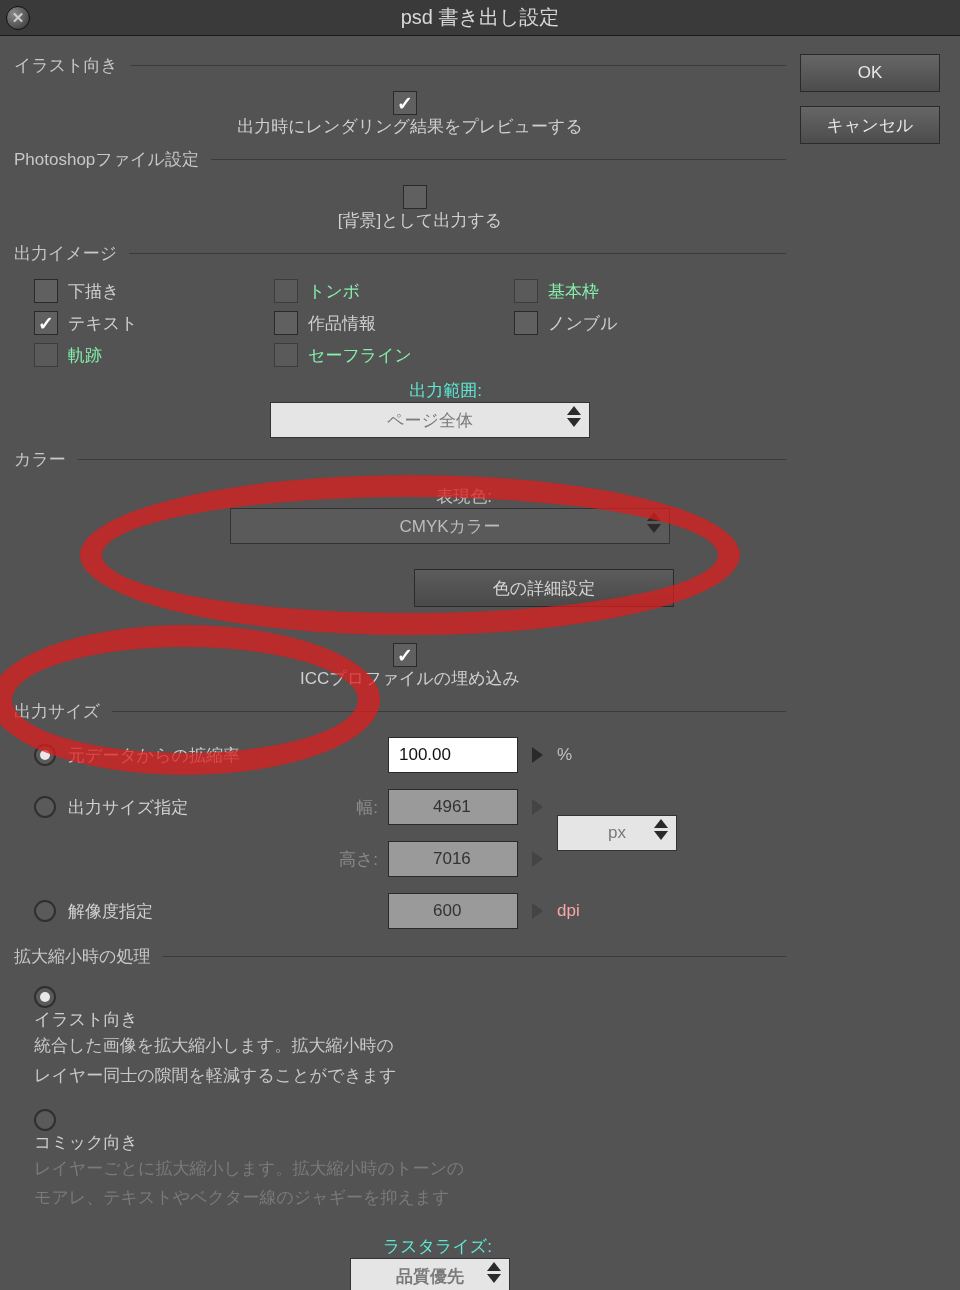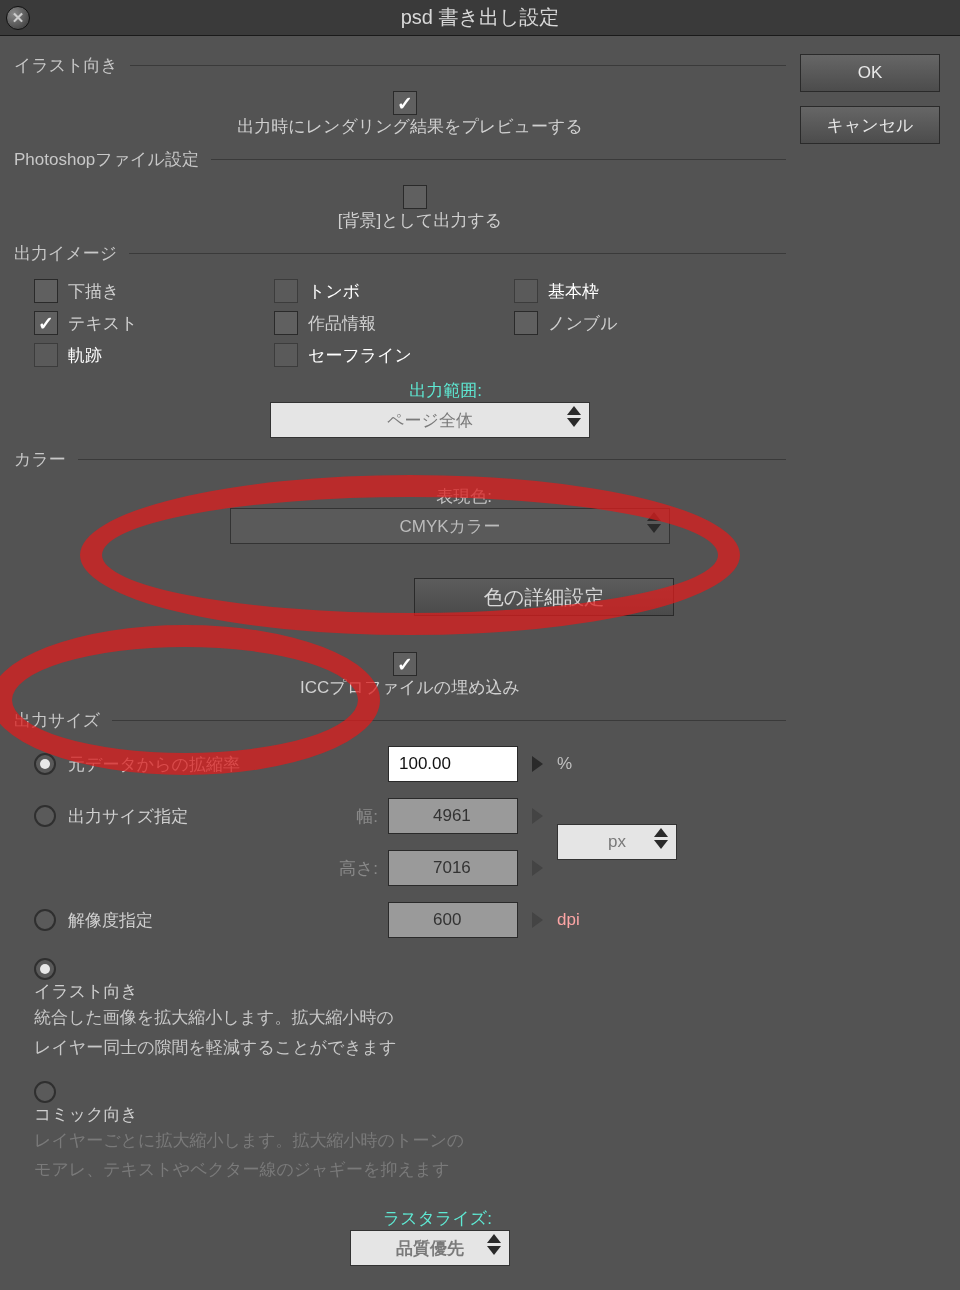--- a/index.html
+++ b/index.html
@@ -102,21 +102,21 @@
     cursor: pointer;
   }
   .checkbox.checked::after {
     content: "✓";
     color: #fff;
     font-size: 19px;
     font-weight: bold;
   }
   .checkbox.disabled { opacity: 0.55; }
   .cb-label { color: #d0d0d0; }
-  .cb-label.disabled { color: #ffffff; }
+  .cb-label.disabled { color: #86efac; }
   .grid3 {
     display: grid;
     grid-template-columns: 240px 240px 200px;
     row-gap: 8px;
     margin-left: 20px;
     margin-bottom: 12px;
   }
   .grid-cell { display: flex; align-items: center; }
   .inline-label {
     width: 160px;
@@ -151,25 +151,25 @@
     border-left: 7px solid transparent;
     border-right: 7px solid transparent;
   }
   .spinner .up { border-bottom: 9px solid #2a2a2a; }
   .spinner .down { border-top: 9px solid #2a2a2a; }
   .wide-btn {
     height: 38px;
     background: linear-gradient(#5c5c5c, #4a4a4a);
     border: 1px solid #2a2a2a;
     color: #d8d8d8;
-    font-size: 20px;
+    font-size: 17px;
     cursor: pointer;
     width: 260px;
     margin-left: 400px;
-    margin-top: 24px;
+    margin-top: 15px;
   }
   .radio {
     width: 22px;
     height: 22px;
     border-radius: 50%;
     border: 2px solid #2f2f2f;
     background: #5a5a5a;
     margin-right: 12px;
     display: inline-flex;
     align-items: center;
@@ -377,20 +377,24 @@
         <span class="radio"></span>
         <span class="rlabel">解像度指定</span>
         <span class="field-label-r"></span>
         <input class="textinput disabled" disabled="" value="600" style="">
         <span class="arrow-right dim"></span>
         <span class="unit dim">dpi</span>
       </div>
     </div>
 
     <div class="section">
+      <div class="section-header">
+          <span class="label">拡大縮小時の処理</span>
+          <span class="rule"></span>
+        </div>
 
       <div class="row" style="align-items:flex-start;">
         <span class="radio checked" style="margin-top:4px;"></span>
         <span style="width:160px;">イラスト向き</span>
         <div class="desc">
           <span>統合した画像を拡大縮小します。拡大縮小時の</span><br>
           <span>レイヤー同士の隙間を軽減することができます</span>
         </div>
       </div>
 

